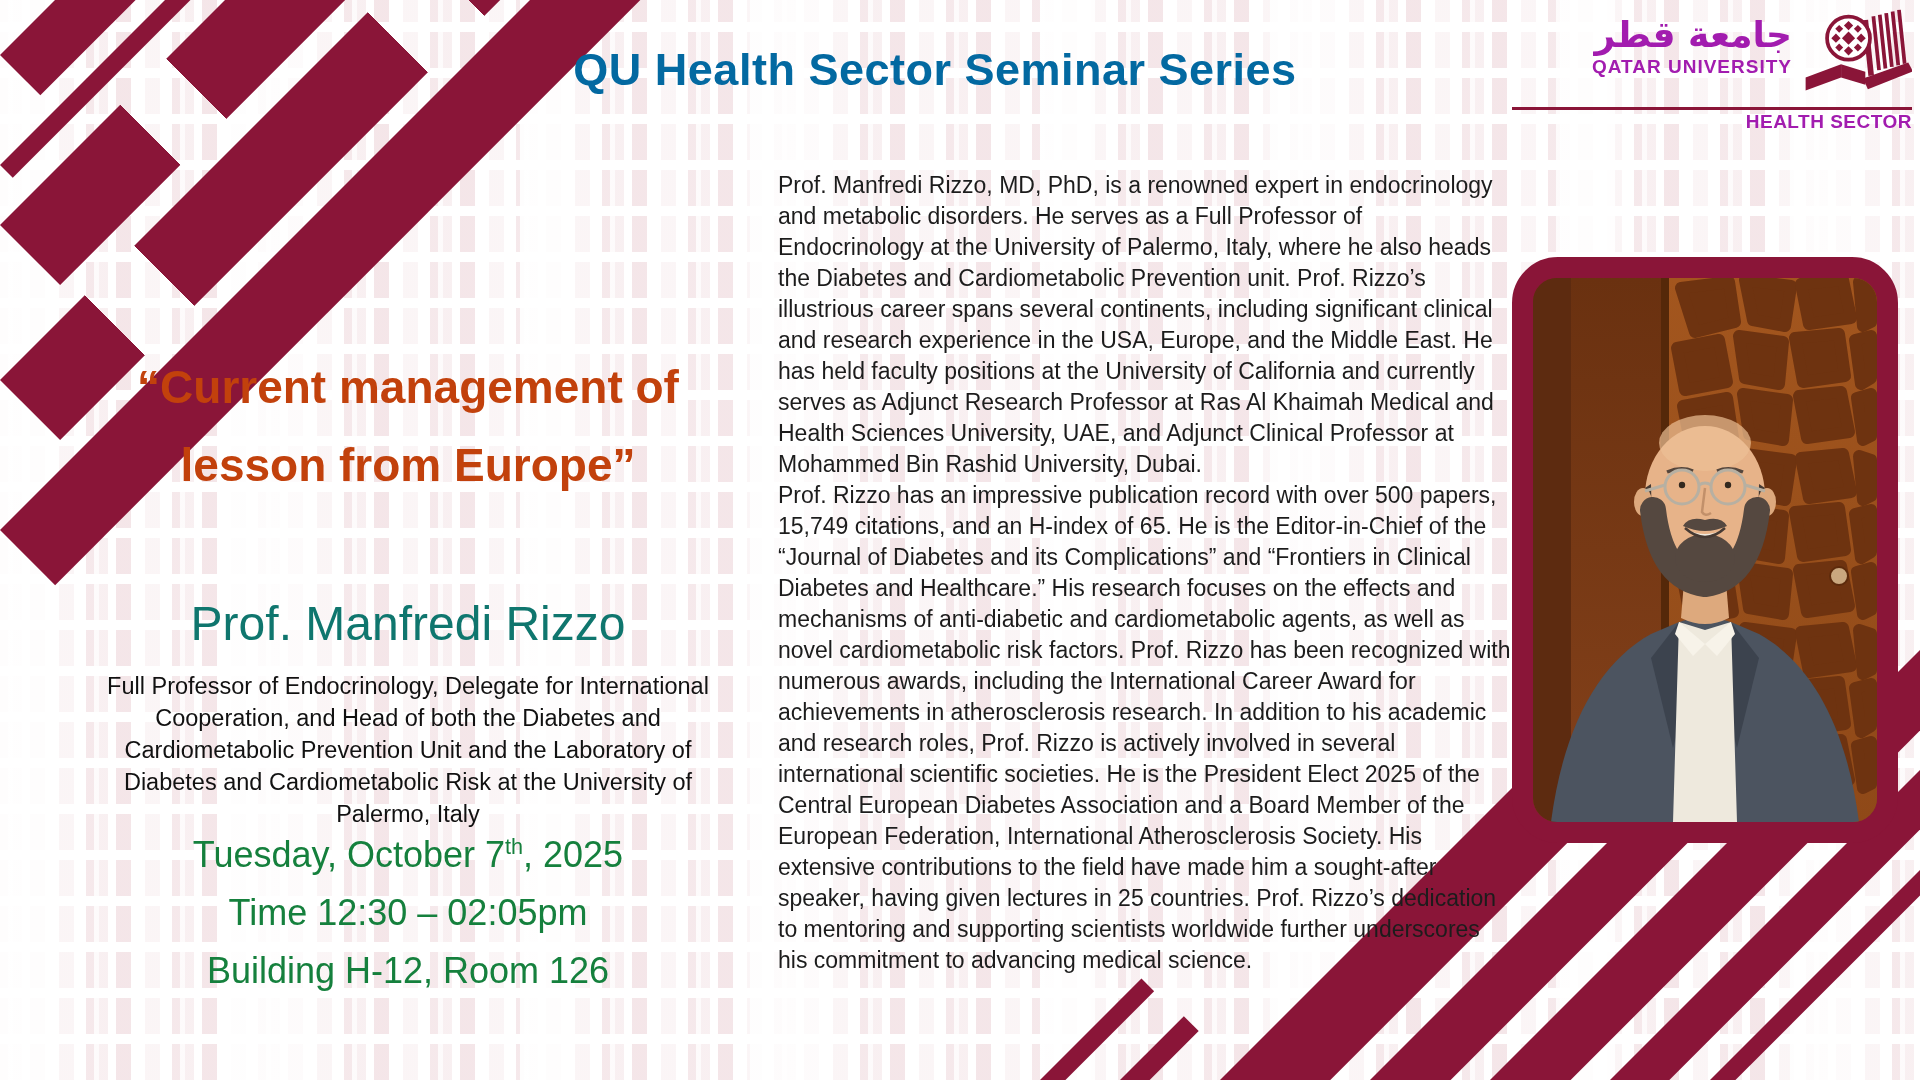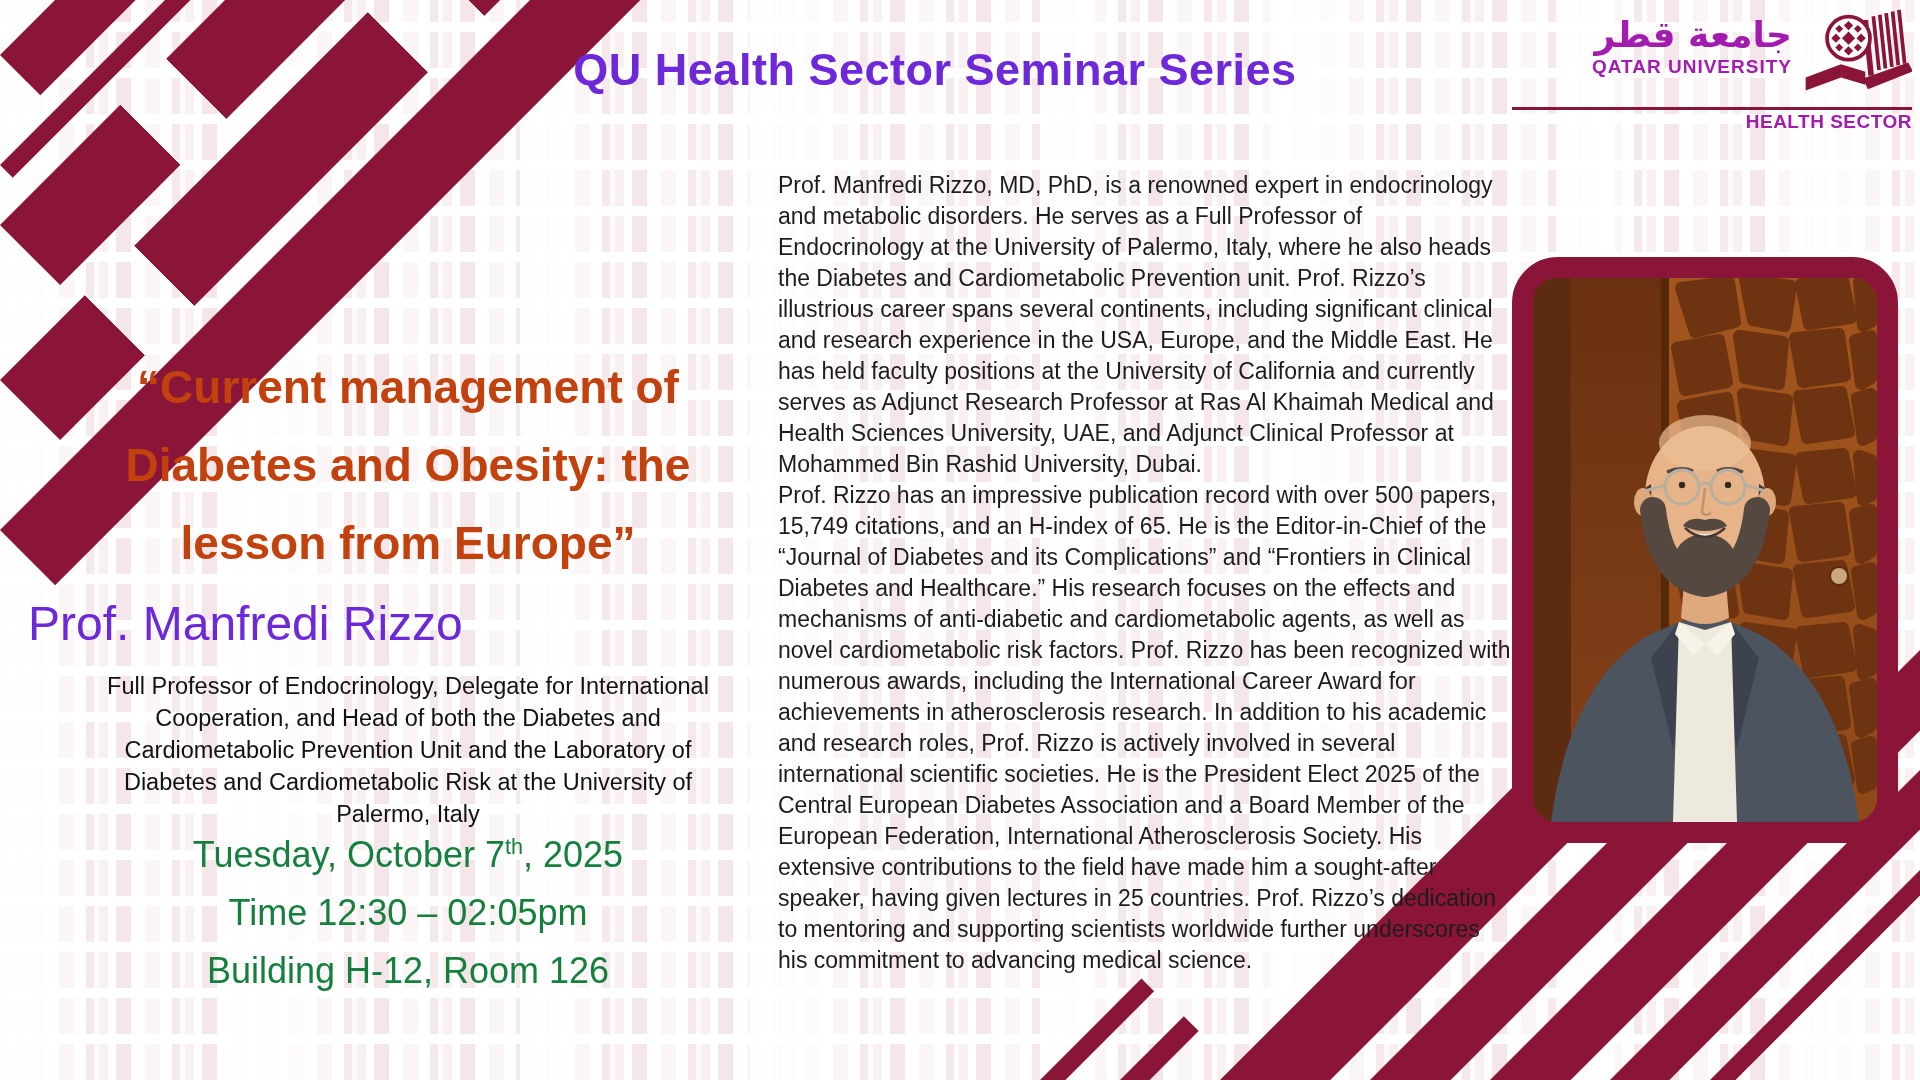--- a/index.html
+++ b/index.html
@@ -38,38 +38,38 @@
   .br3{top:930px;height:57px;}
   .br4{top:1050px;height:42px;}
   .br5{top:1150px;height:18px;}
   .br6{top:560px;height:21px;width:260px;}
   .br7{top:480px;height:18px;width:200px;}
 
   .z2{z-index:2;}
 
   .header-title{
     left:300px;top:44px;width:1270px;text-align:center;
-    font-size:45px;font-weight:bold;color:#6d28d9;letter-spacing:0.5px;
+    font-size:45px;font-weight:bold;color:#0369a1;letter-spacing:0.5px;
   }
 
   
   .logo{right:8px;top:8px;width:400px;z-index:2;color:#a21caf;}
   .logo-row{display:flex;justify-content:flex-end;align-items:flex-start;gap:8px;}
   .logo-names{text-align:right;padding-top:8px;}
   .logo-ar{font-family:"DejaVu Sans",sans-serif;font-size:36px;font-weight:bold;line-height:1.05;direction:rtl;}
   .logo-en{font-size:19px;font-weight:bold;letter-spacing:1px;margin-top:2px;margin-left:16px;}
   .logo-divider{height:3px;background:#8A1538;margin-top:5px;}
   .sector-ar{font-family:"DejaVu Sans",sans-serif;font-size:29px;font-weight:bold;text-align:right;direction:rtl;margin-top:7px;}
   .sector-en{font-size:19px;font-weight:bold;text-align:right;letter-spacing:0.5px;margin-top:1px;}
 
   .talk-title{
     left:28px;top:348px;width:760px;text-align:center;
     font-size:46px;font-weight:bold;color:#c2410c;line-height:78px;
   }
-  .speaker-name{left:28px;top:596px;width:760px;text-align:left;font-size:48px;color:#6d28d9;}
+  .speaker-name{left:28px;top:596px;width:760px;text-align:center;font-size:48px;color:#0f766e;}
   .speaker-role{
     left:98px;top:670px;width:620px;text-align:center;
     font-size:23.5px;color:#111111;line-height:32px;
   }
   .event-block{left:28px;top:818px;width:760px;text-align:center;color:#15803d;font-size:36px;line-height:58px;}
   .event-block sup{font-size:0.6em;}
 
   .bio{left:778px;top:170px;width:734px;color:#1c1c1c;font-size:23px;line-height:31px;text-align:left;}
   .bio p{margin:0;}
 
@@ -139,21 +139,20 @@
           <rect x="59" y="39" width="6" height="6" transform="rotate(45 62 42)"></rect>
         </g>
       </svg>
     </div>
     <div class="logo-divider"></div>
     <div class="sector-en">HEALTH SECTOR</div>
   </div>
 
   <div class="abs talk-title z2">
     <div>“Current management of</div>
-    <div>Diabetes and Obesity: the</div>
     <div>lesson from Europe”</div>
   </div>
 
   <div class="abs speaker-name z2">Prof. Manfredi Rizzo</div>
 
   <div class="abs speaker-role z2">Full Professor of Endocrinology, Delegate for International Cooperation, and Head of both the Diabetes and Cardiometabolic Prevention Unit and the Laboratory of Diabetes and Cardiometabolic Risk at the University of Palermo, Italy</div>
 
   <div class="abs event-block z2">
     <div>
       <span>Tuesday, October 7</span><sup>th</sup><span>, 2025</span>

